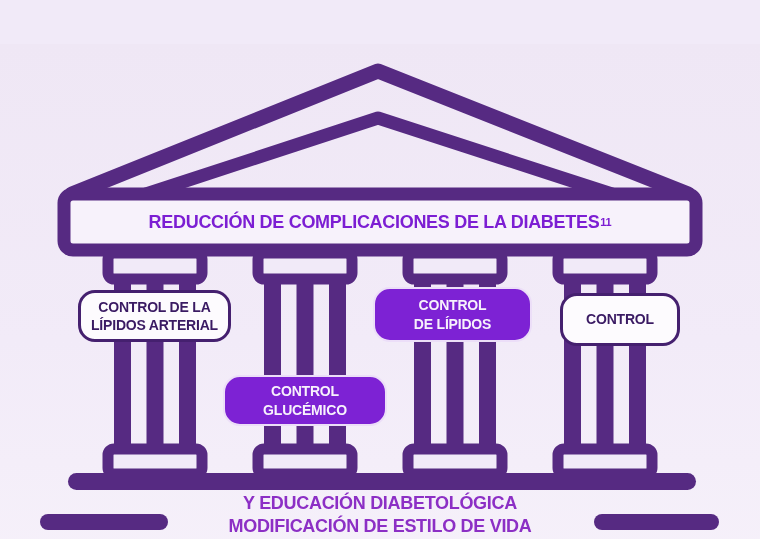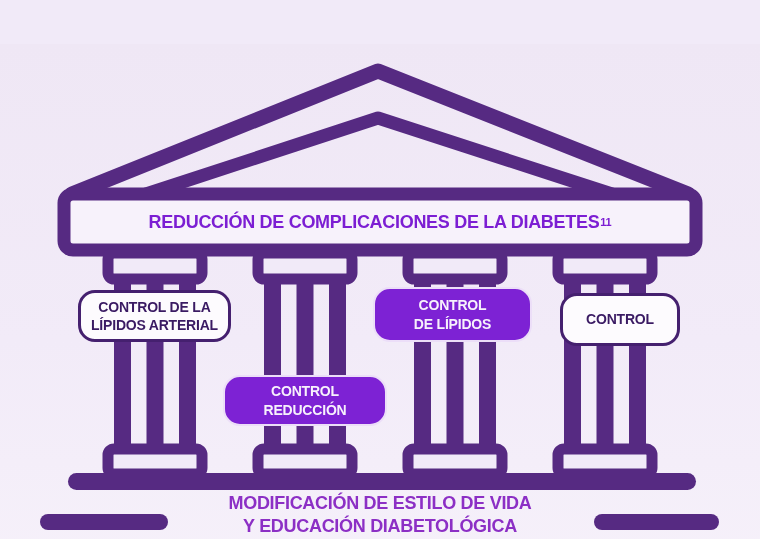--- a/index.html
+++ b/index.html
@@ -105,30 +105,30 @@
       <sup>11</sup>
   </div>
 
   <div class="label-box outline" style="left:78px;top:246px;width:153px;height:52px;">
     <span>CONTROL DE LA</span>
     <span>LÍPIDOS ARTERIAL</span>
   </div>
 
   <div class="label-box filled" style="left:223px;top:331px;width:164px;height:51px;">
     <span>CONTROL</span>
-    <span>REDUCCIÓN</span>
+    <span>GLUCÉMICO</span>
   </div>
 
   <div class="label-box filled" style="left:373px;top:243px;width:159px;height:55px;">
     <span>CONTROL</span>
     <span>DE LÍPIDOS</span>
   </div>
 
   <div class="label-box outline" style="left:560px;top:249px;width:120px;height:53px;">
     <span>CONTROL</span>
   </div>
 
   <div class="foundation-caption">
+    <div>Y EDUCACIÓN DIABETOLÓGICA</div>
     <div>MODIFICACIÓN DE ESTILO DE VIDA</div>
-    <div>Y EDUCACIÓN DIABETOLÓGICA</div>
   </div>
 
 </div>
 
 </body></html>

